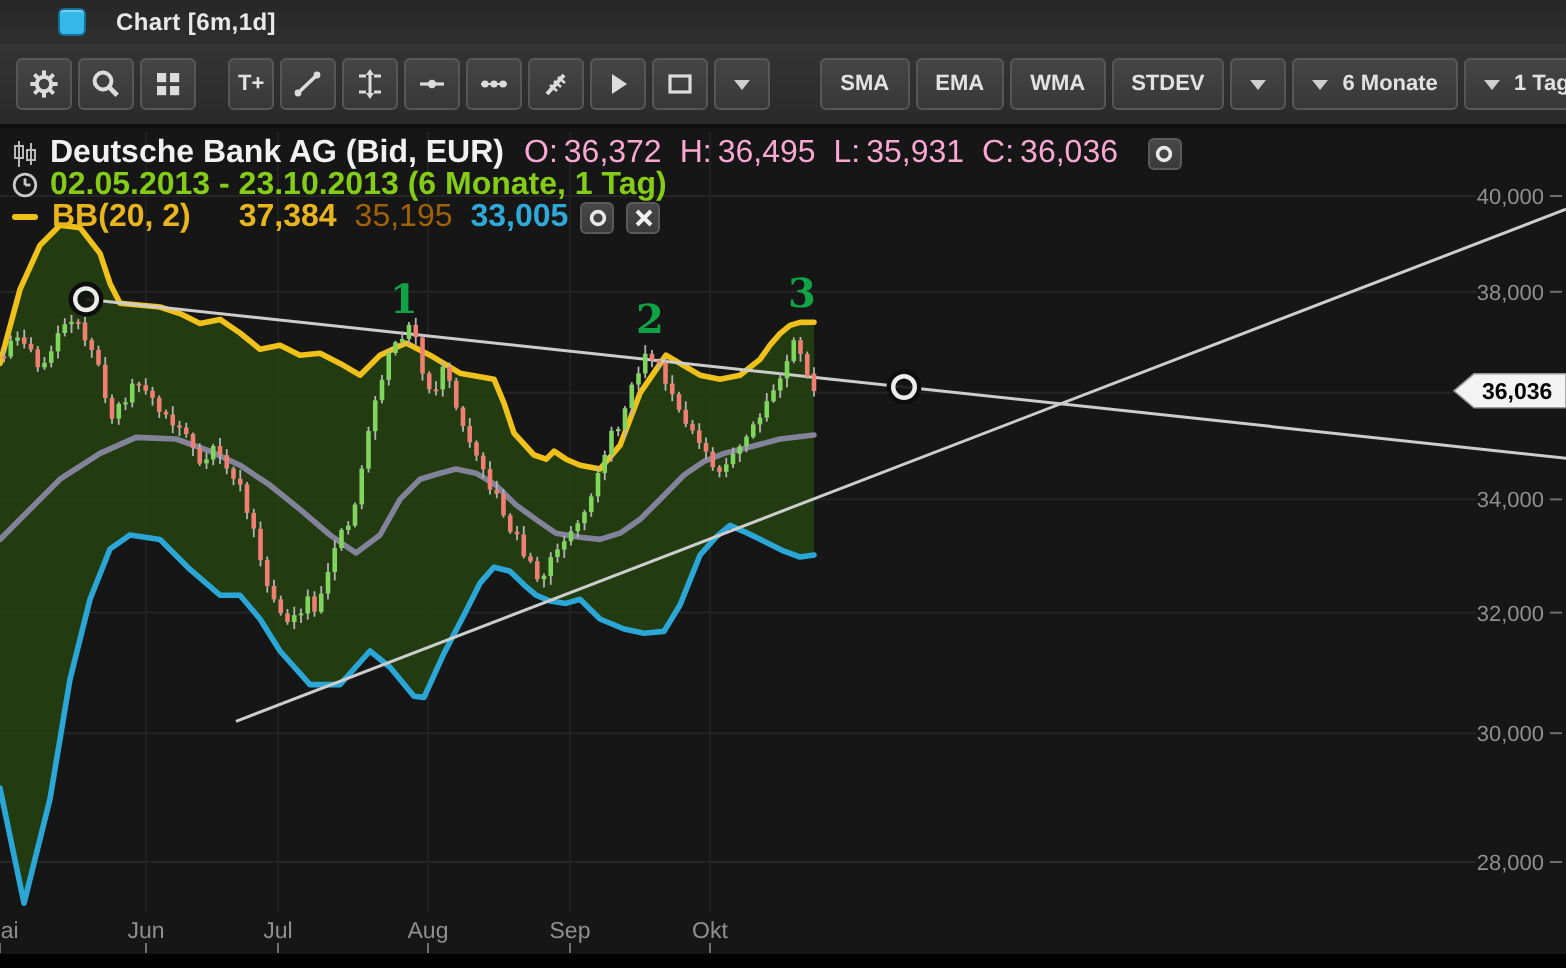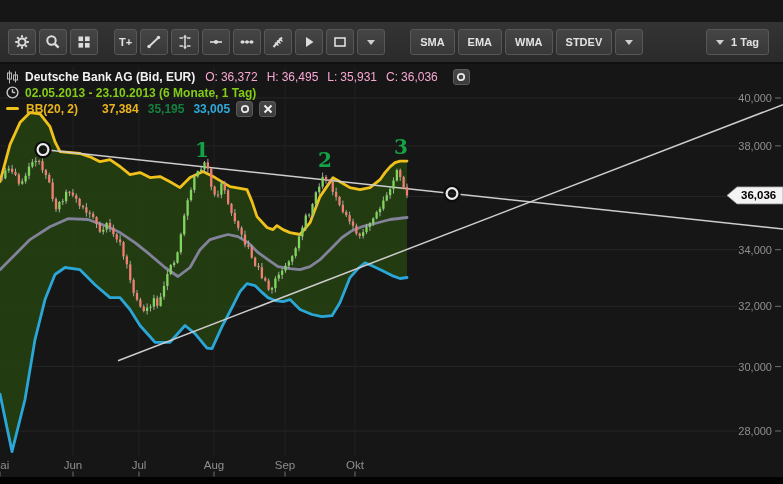--- a/index.html
+++ b/index.html
@@ -24,33 +24,33 @@
         background:linear-gradient(#454545,#383838);border:1px solid #575757;
         box-sizing:border-box;display:flex;align-items:center;justify-content:center;
         color:#e2e2e2;font-size:11px;font-weight:bold;padding:0 4px;white-space:nowrap;}
   .tbtn.haslabel{padding:0 9px;}
   .tbtn .caret{width:0;height:0;border-left:4px solid transparent;border-right:4px solid transparent;
                border-top:5px solid #cfcfcf;margin-right:7px;flex:none;}
   .tbtn svg{display:block;}
   .gap8{width:8px;flex:none;}
   
   .legend{position:absolute;left:6px;top:69px;z-index:2;}
-  .lrow{display:flex;align-items:center;height:15px;margin-bottom:1px;font-size:12px;text-align:right;}
+  .lrow{display:flex;align-items:center;height:15px;margin-bottom:1px;font-size:16px;text-align:right;}
   .licon{margin-right:6px;display:flex;align-items:center;}
   .lname{color:#f1f1f1;font-weight:bold;margin-right:10px;}
   .lq{color:#f9a8d4;margin-right:9px;}
   .lq .v{margin-left:3px;}
   .lrange{color:#84cc16;font-weight:bold;}
   .lbtn{margin-left:6px;width:17px;height:16px;border-radius:3px;cursor:pointer;
         background:linear-gradient(#474747,#3a3a3a);border:1px solid #5a5a5a;
         display:flex;align-items:center;justify-content:center;padding:0;}
   .dash{width:13px;height:3px;border-radius:2px;background:#f0c11a;margin-right:7px;}
   .bbname{color:#e9b51e;font-weight:bold;margin-right:24px;}
   .bbu{color:#e9b51e;font-weight:bold;margin-right:9px;}
-  .bbm{color:#15803d;font-weight:bold;margin-right:9px;}
+  .bbm{color:#a16207;font-weight:normal;margin-right:9px;}
   .bbl{color:#2fa9d9;font-weight:bold;}
   
   #chart{position:absolute;left:0;top:0;z-index:1;}
   .bottombar{position:absolute;left:0;bottom:0;width:783px;height:7px;background:#020202;z-index:2;}
 </style>
 </head>
 <body>
 
 <div class="window">
 
@@ -346,20 +346,24 @@
       <text x="214" y="469" text-anchor="middle" fill="#8f8f8f" font-size="11.5" font-family="&quot;Liberation Sans&quot;,sans-serif">Aug</text>
       <line x1="214" y1="471.5" x2="214" y2="476.5" stroke="#6f6f6f" stroke-width="1"></line>
       <text x="285" y="469" text-anchor="middle" fill="#8f8f8f" font-size="11.5" font-family="&quot;Liberation Sans&quot;,sans-serif">Sep</text>
       <line x1="285" y1="471.5" x2="285" y2="476.5" stroke="#6f6f6f" stroke-width="1"></line>
       <text x="355" y="469" text-anchor="middle" fill="#8f8f8f" font-size="11.5" font-family="&quot;Liberation Sans&quot;,sans-serif">Okt</text>
       <line x1="355" y1="471.5" x2="355" y2="476.5" stroke="#6f6f6f" stroke-width="1"></line>
       <path d="M727 195.4 L737 186.9 L783 186.9 L783 203.9 L737 203.9 Z" fill="#f3f3f3" stroke="#9a9a9a" stroke-width="0.8"></path>
       <text x="741" y="199.4" fill="#000000" font-size="11.5" font-weight="bold" font-family="&quot;Liberation Sans&quot;,sans-serif">36,036</text>
     </svg>
 
+  <div class="titlebar">
+    <span class="appicon"></span>
+    <span class="title">Chart [6m,1d]</span>
+  </div>
 
   <div class="toolbar" id="toolbar">
       <div class="tgroup g-view">
         <div class="tbtn">
           <svg width="18" height="18" viewBox="0 0 18 18">
             <circle cx="9" cy="9" r="3.6" fill="none" stroke="#dcdcdc" stroke-width="2"></circle>
             <line x1="13.4" y1="9.0" x2="15.8" y2="9.0" stroke="#dcdcdc" stroke-width="2"></line>
             <line x1="12.1" y1="12.1" x2="13.8" y2="13.8" stroke="#dcdcdc" stroke-width="2"></line>
             <line x1="9.0" y1="13.4" x2="9.0" y2="15.8" stroke="#dcdcdc" stroke-width="2"></line>
             <line x1="5.9" y1="12.1" x2="4.2" y2="13.8" stroke="#dcdcdc" stroke-width="2"></line>
@@ -457,20 +461,24 @@
         <div class="tbtn haslabel">
           <span>STDEV</span>
         </div>
         <div class="tbtn">
           <svg width="18" height="18" viewBox="0 0 18 18">
             <path d="M5 7 L13 7 L9 12 Z" fill="#cfcfcf"></path>
           </svg>
         </div>
       </div>
       <div class="tgroup g-settings">
+        <div class="tbtn haslabel">
+          <span class="caret"></span>
+          <span>6 Monate</span>
+        </div>
         <div class="tbtn haslabel">
           <span class="caret"></span>
           <span>1 Tag</span>
         </div>
         <span class="gap8"></span>
       </div>
     </div>
 
   <div class="legend">
     <div class="lrow">

